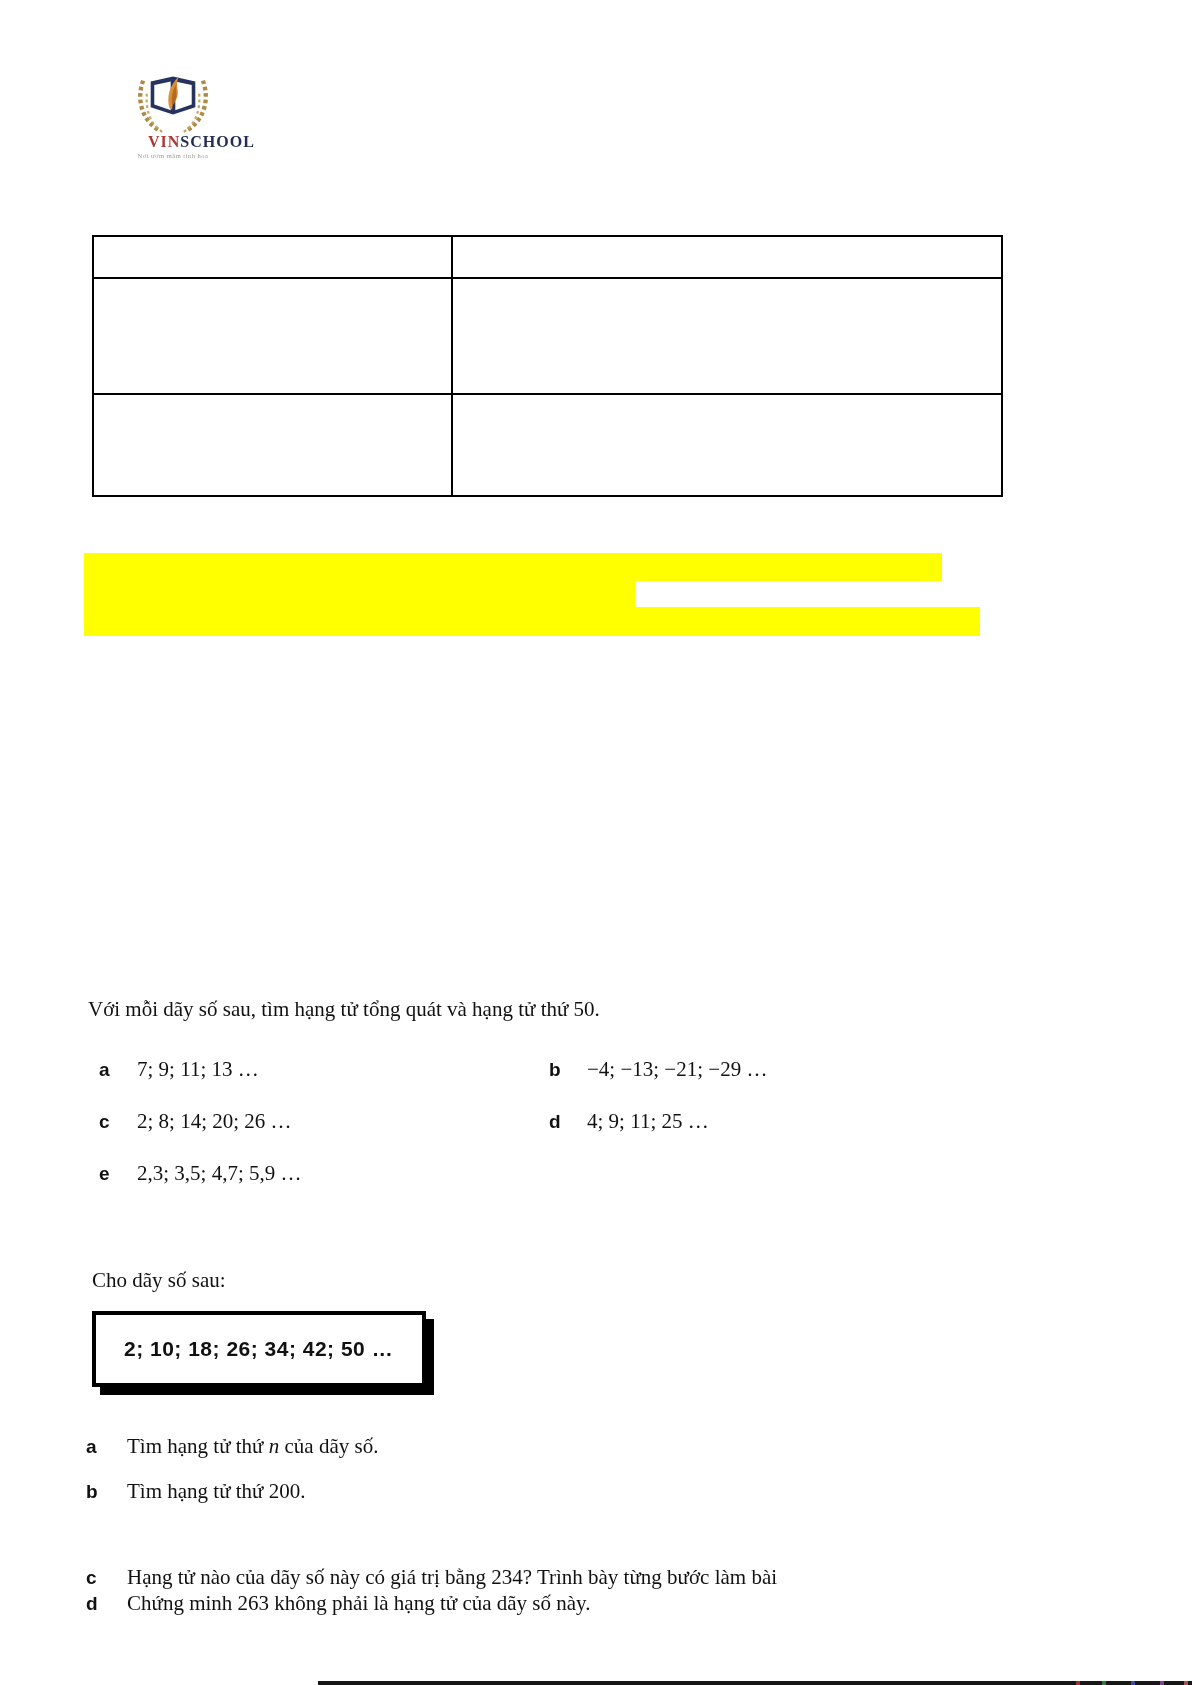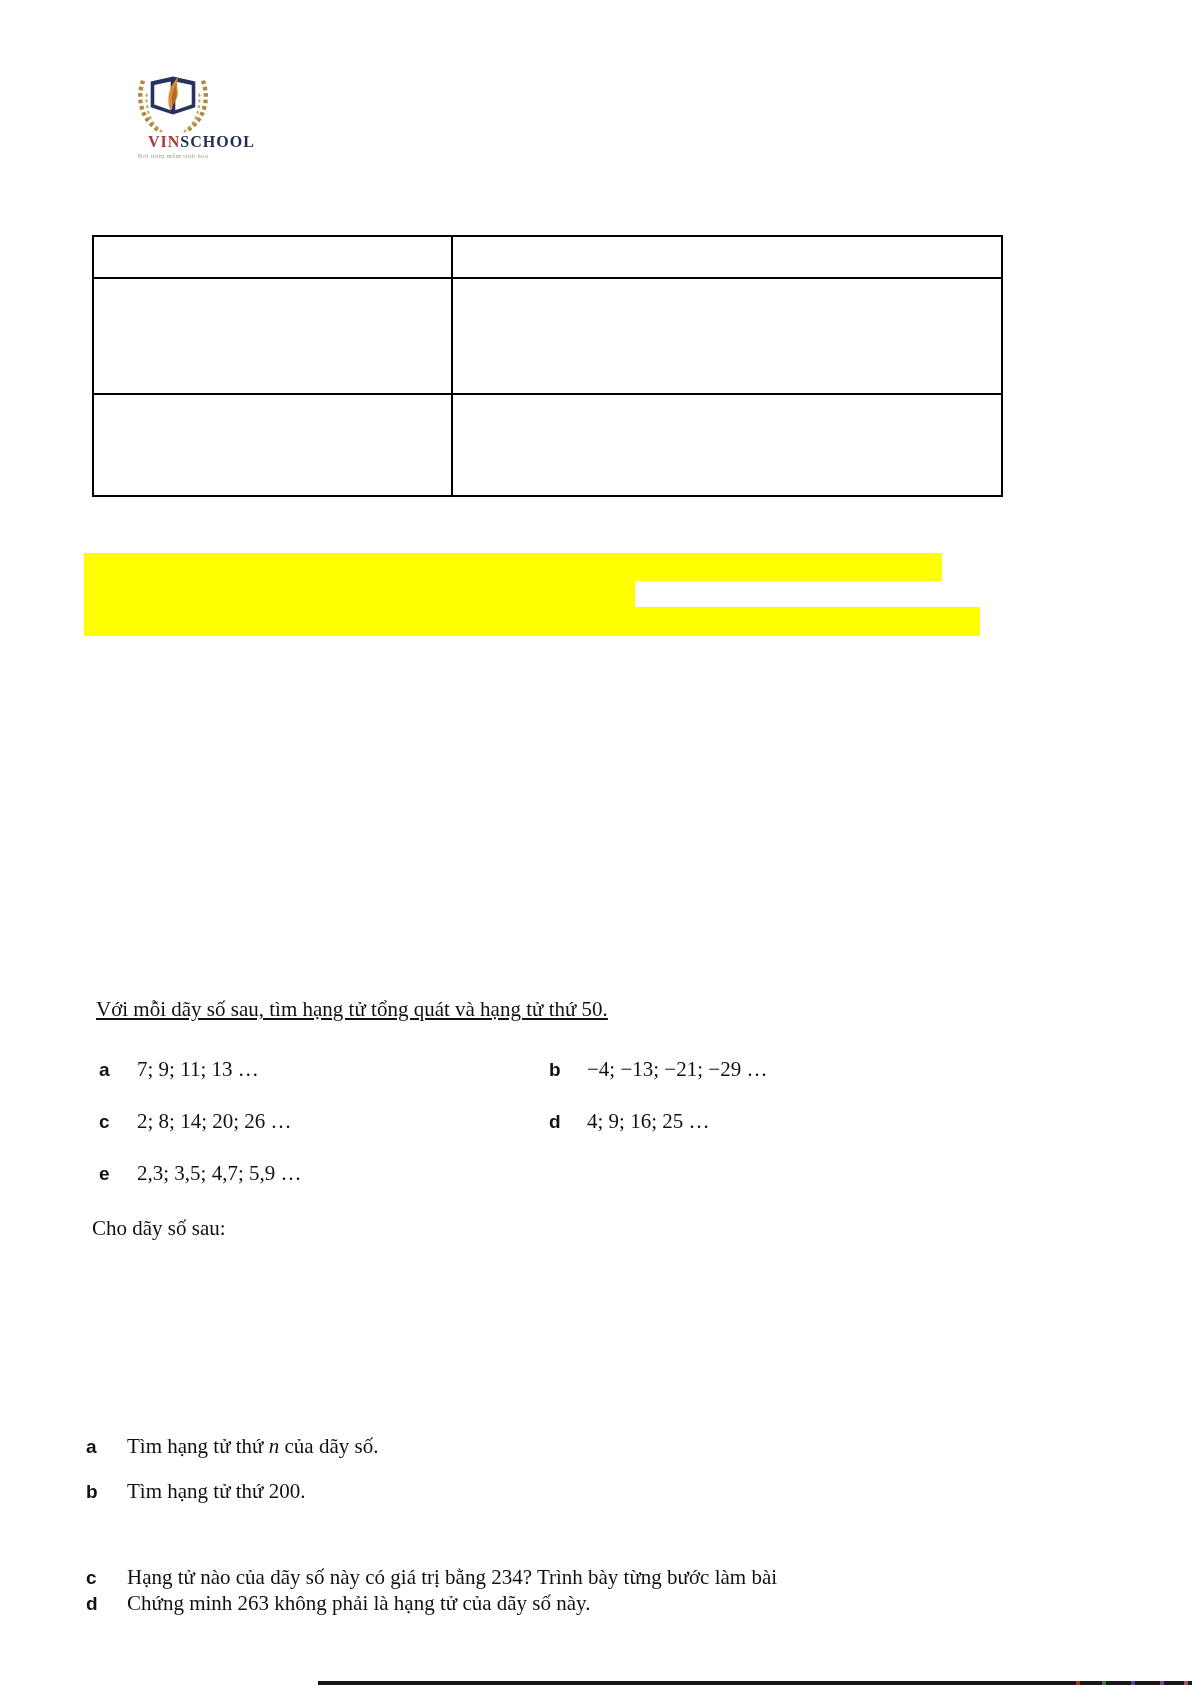--- a/index.html
+++ b/index.html
@@ -28,28 +28,28 @@
   .notes-table .cell{box-sizing:border-box;}
   .notes-table .cell.col1{border-right:2px solid #000;}
   .notes-table .cell.rowline{border-bottom:2px solid #000;}
   
   .hl{position:absolute;background:var(--highlight,#ffff00);}
   .hl1{left:84px;top:553px;width:858px;height:28px;}
   .hl2{left:84px;top:579px;width:551px;height:30px;}
   .hl3{left:84px;top:607px;width:896px;height:29px;}
   
   .serif{font-family:"Liberation Serif", serif;font-size:21px;}
-  .ex1-intro{position:absolute;left:96px;top:997px;text-decoration:underline;}
+  .ex1-intro{position:absolute;left:88px;top:997px;}
   .seq-item{position:absolute;display:flex;align-items:baseline;height:28px;}
   .item-label{
     font-family:"Liberation Sans", sans-serif;font-weight:bold;font-size:19px;
     display:inline-block;width:38px;flex:0 0 38px;
   }
   .ex2-label{width:41px;flex:0 0 41px;}
-  .ex2-intro{position:absolute;left:92px;top:1216px;}
+  .ex2-intro{position:absolute;left:92px;top:1268px;}
   .seq-box{
     position:absolute;left:92px;top:1311px;width:334px;height:76px;
     border:4px solid #000;box-sizing:border-box;background:#fff;
     box-shadow:8px 8px 0 #000;
     display:flex;align-items:center;
   }
   .seq-box-text{
     font-family:"Liberation Sans", sans-serif;font-weight:bold;font-size:21px;
     padding-left:28px;letter-spacing:.5px;
   }
@@ -108,29 +108,32 @@
   <div class="seq-item" style="left:549px;top:1057px;">
     <span class="item-label">b</span>
     <span class="serif">−4; −13; −21; −29 …</span>
   </div>
   <div class="seq-item" style="left:99px;top:1109px;">
     <span class="item-label">c</span>
     <span class="serif">2; 8; 14; 20; 26 …</span>
   </div>
   <div class="seq-item" style="left:549px;top:1109px;">
     <span class="item-label">d</span>
-    <span class="serif">4; 9; 16; 25 …</span>
+    <span class="serif">4; 9; 11; 25 …</span>
   </div>
   <div class="seq-item" style="left:99px;top:1161px;">
     <span class="item-label">e</span>
     <span class="serif">2,3; 3,5; 4,7; 5,9 …</span>
   </div>
 
   <div class="serif ex2-intro">Cho dãy số sau:</div>
 
+  <div class="seq-box">
+    <span class="seq-box-text">2; 10; 18; 26; 34; 42; 50 …</span>
+  </div>
 
   <div class="ex2-item" style="top:1432px;">
     <span class="item-label ex2-label">a</span>
     <span class="serif ex2-text"><span>Tìm hạng tử thứ </span><span class="var-italic">n</span><span> của dãy số.</span></span>
   </div>
   <div class="ex2-item" style="top:1477px;">
     <span class="item-label ex2-label">b</span>
     <span class="serif ex2-text">Tìm hạng tử thứ 200.</span>
   </div>
   <div class="ex2-item" style="top:1519px;">

